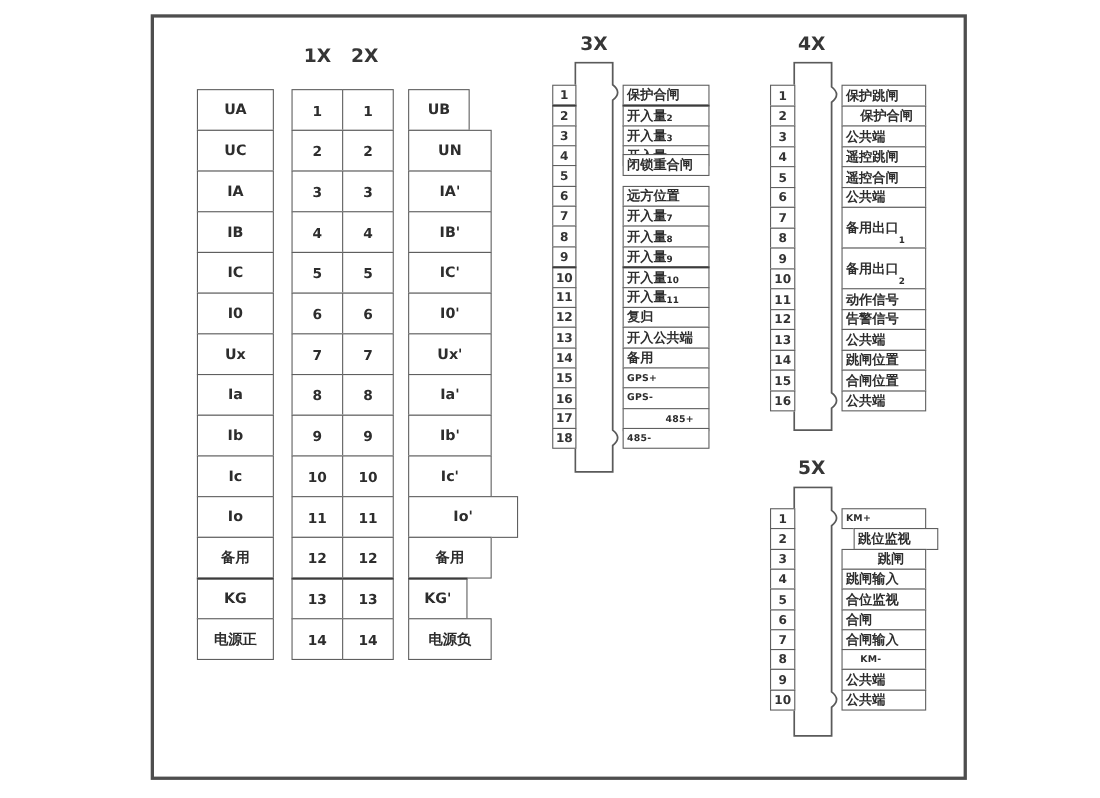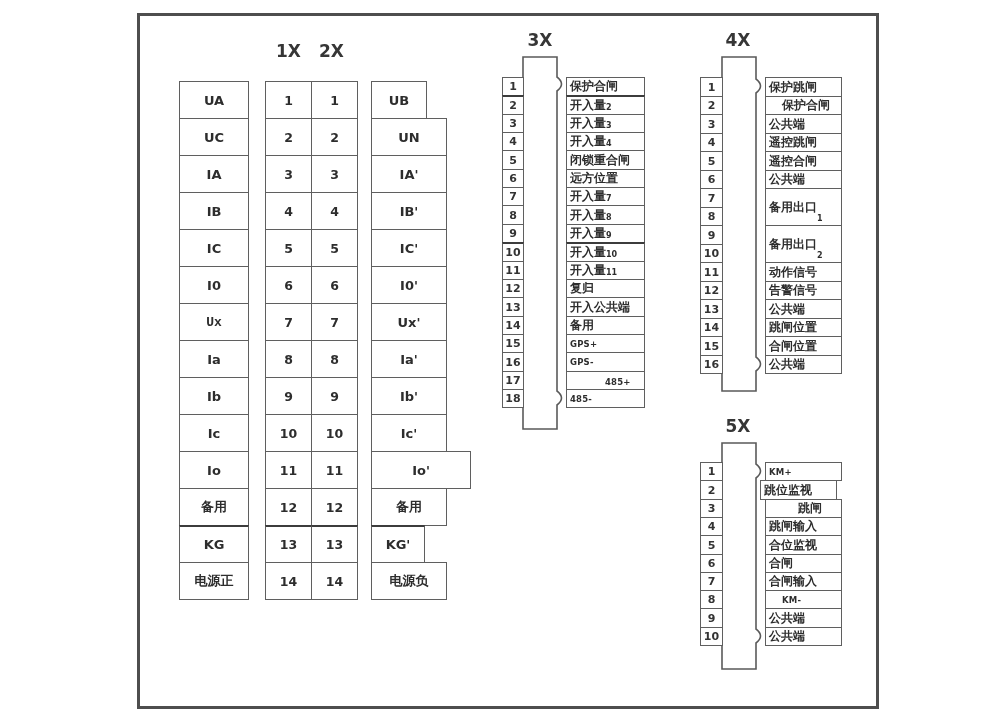--- a/index.html
+++ b/index.html
@@ -59,21 +59,21 @@
     <div class="cell num" style="left: 311px; top: 192px; width: 47px; height: 38px;">4</div>
     <div class="cell" style="left: 371px; top: 192px; width: 76px; height: 38px;">IB'</div>
     <div class="cell" style="left: 179px; top: 229px; width: 70px; height: 38px;">IC</div>
     <div class="cell num" style="left: 265px; top: 229px; width: 47px; height: 38px;">5</div>
     <div class="cell num" style="left: 311px; top: 229px; width: 47px; height: 38px;">5</div>
     <div class="cell" style="left: 371px; top: 229px; width: 76px; height: 38px;">IC'</div>
     <div class="cell" style="left: 179px; top: 266px; width: 70px; height: 38px;">I0</div>
     <div class="cell num" style="left: 265px; top: 266px; width: 47px; height: 38px;">6</div>
     <div class="cell num" style="left: 311px; top: 266px; width: 47px; height: 38px;">6</div>
     <div class="cell" style="left: 371px; top: 266px; width: 76px; height: 38px;">I0'</div>
-    <div class="cell" style="left: 179px; top: 303px; width: 70px; height: 38px; font-family: Liberation Mono, monospace;">Ux</div>
+    <div class="cell" style="left: 179px; top: 303px; width: 70px; height: 38px;">Ux</div>
     <div class="cell num" style="left: 265px; top: 303px; width: 47px; height: 38px;">7</div>
     <div class="cell num" style="left: 311px; top: 303px; width: 47px; height: 38px;">7</div>
     <div class="cell" style="left: 371px; top: 303px; width: 76px; height: 38px;">Ux'</div>
     <div class="cell" style="left: 179px; top: 340px; width: 70px; height: 38px;">Ia</div>
     <div class="cell num" style="left: 265px; top: 340px; width: 47px; height: 38px;">8</div>
     <div class="cell num" style="left: 311px; top: 340px; width: 47px; height: 38px;">8</div>
     <div class="cell" style="left: 371px; top: 340px; width: 76px; height: 38px;">Ia'</div>
     <div class="cell" style="left: 179px; top: 377px; width: 70px; height: 38px;">Ib</div>
     <div class="cell num" style="left: 265px; top: 377px; width: 47px; height: 38px;">9</div>
     <div class="cell num" style="left: 311px; top: 377px; width: 47px; height: 38px;">9</div>
@@ -113,21 +113,21 @@
     <div class="cell tcell" style="left: 502px; top: 297px; width: 22px; height: 20px;">13</div>
     <div class="cell tcell" style="left: 502px; top: 316px; width: 22px; height: 19px;">14</div>
     <div class="cell tcell" style="left: 502px; top: 334px; width: 22px; height: 19px;">15</div>
     <div class="cell tcell" style="left: 502px; top: 352px; width: 22px; height: 20px;">16</div>
     <div class="cell tcell" style="left: 502px; top: 371px; width: 22px; height: 19px;">17</div>
     <div class="cell tcell" style="left: 502px; top: 389px; width: 22px; height: 19px;">18</div>
     <div class="cell lcell" style="left: 566px; top: 77px; width: 79px; height: 19px;">保护合闸</div>
     <div class="cell lcell heavy" style="left: 566px; top: 95px; width: 79px; height: 20px;">开入量<span class="subnum">2</span></div>
     <div class="cell lcell" style="left: 566px; top: 114px; width: 79px; height: 19px;">开入量<span class="subnum">3</span></div>
     <div class="cell lcell" style="left: 566px; top: 132px; width: 79px; height: 19px;">开入量<span class="subnum">4</span></div>
-    <div class="cell lcell" style="left: 566px; top: 150px; width: 79px; height: 20px;">闭锁重合闸</div>
+    <div class="cell lcell" style="left: 566px; top: 140px; width: 79px; height: 20px;">闭锁重合闸</div>
     <div class="cell lcell" style="left: 566px; top: 169px; width: 79px; height: 19px;">远方位置</div>
     <div class="cell lcell" style="left: 566px; top: 187px; width: 79px; height: 19px;">开入量<span class="subnum">7</span></div>
     <div class="cell lcell" style="left: 566px; top: 205px; width: 79px; height: 20px;">开入量<span class="subnum">8</span></div>
     <div class="cell lcell" style="left: 566px; top: 224px; width: 79px; height: 19px;">开入量<span class="subnum">9</span></div>
     <div class="cell lcell heavy" style="left: 566px; top: 242px; width: 79px; height: 20px;">开入量<span class="subnum">10</span></div>
     <div class="cell lcell" style="left: 566px; top: 261px; width: 79px; height: 19px;">开入量<span class="subnum">11</span></div>
     <div class="cell lcell" style="left: 566px; top: 279px; width: 79px; height: 19px;">复归</div>
     <div class="cell lcell" style="left: 566px; top: 297px; width: 79px; height: 20px;">开入公共端</div>
     <div class="cell lcell" style="left: 566px; top: 316px; width: 79px; height: 19px;">备用</div>
     <div class="cell lcell ascii" style="left: 566px; top: 334px; width: 79px; height: 19px;">GPS+</div>
@@ -168,21 +168,21 @@
     <div class="cell tcell" style="left: 700px; top: 480px; width: 23px; height: 20px;">2</div>
     <div class="cell tcell" style="left: 700px; top: 499px; width: 23px; height: 19px;">3</div>
     <div class="cell tcell" style="left: 700px; top: 517px; width: 23px; height: 19px;">4</div>
     <div class="cell tcell" style="left: 700px; top: 535px; width: 23px; height: 20px;">5</div>
     <div class="cell tcell" style="left: 700px; top: 554px; width: 23px; height: 19px;">6</div>
     <div class="cell tcell" style="left: 700px; top: 572px; width: 23px; height: 19px;">7</div>
     <div class="cell tcell" style="left: 700px; top: 590px; width: 23px; height: 19px;">8</div>
     <div class="cell tcell" style="left: 700px; top: 608px; width: 23px; height: 20px;">9</div>
     <div class="cell tcell" style="left: 700px; top: 627px; width: 23px; height: 19px;">10</div>
     <div class="cell lcell ascii" style="left: 765px; top: 462px; width: 77px; height: 19px;">KM+</div>
-    <div class="cell lcell" style="left: 760px; top: 480px; width: 77px; height: 20px;">跳位监视</div>
+    <div class="cell lcell" style="left: 776px; top: 480px; width: 77px; height: 20px;">跳位监视</div>
     <div class="cell lcell" style="left: 765px; top: 499px; width: 77px; height: 19px; padding-left: 32px;">跳闸</div>
     <div class="cell lcell" style="left: 765px; top: 517px; width: 77px; height: 19px;">跳闸输入</div>
     <div class="cell lcell" style="left: 765px; top: 535px; width: 77px; height: 20px;">合位监视</div>
     <div class="cell lcell" style="left: 765px; top: 554px; width: 77px; height: 19px;">合闸</div>
     <div class="cell lcell" style="left: 765px; top: 572px; width: 77px; height: 19px;">合闸输入</div>
     <div class="cell lcell ascii" style="left: 765px; top: 590px; width: 77px; height: 19px; padding-left: 16px;">KM-</div>
     <div class="cell lcell" style="left: 765px; top: 608px; width: 77px; height: 20px;">公共端</div>
     <div class="cell lcell" style="left: 765px; top: 627px; width: 77px; height: 19px;">公共端</div>
   </div>
 

